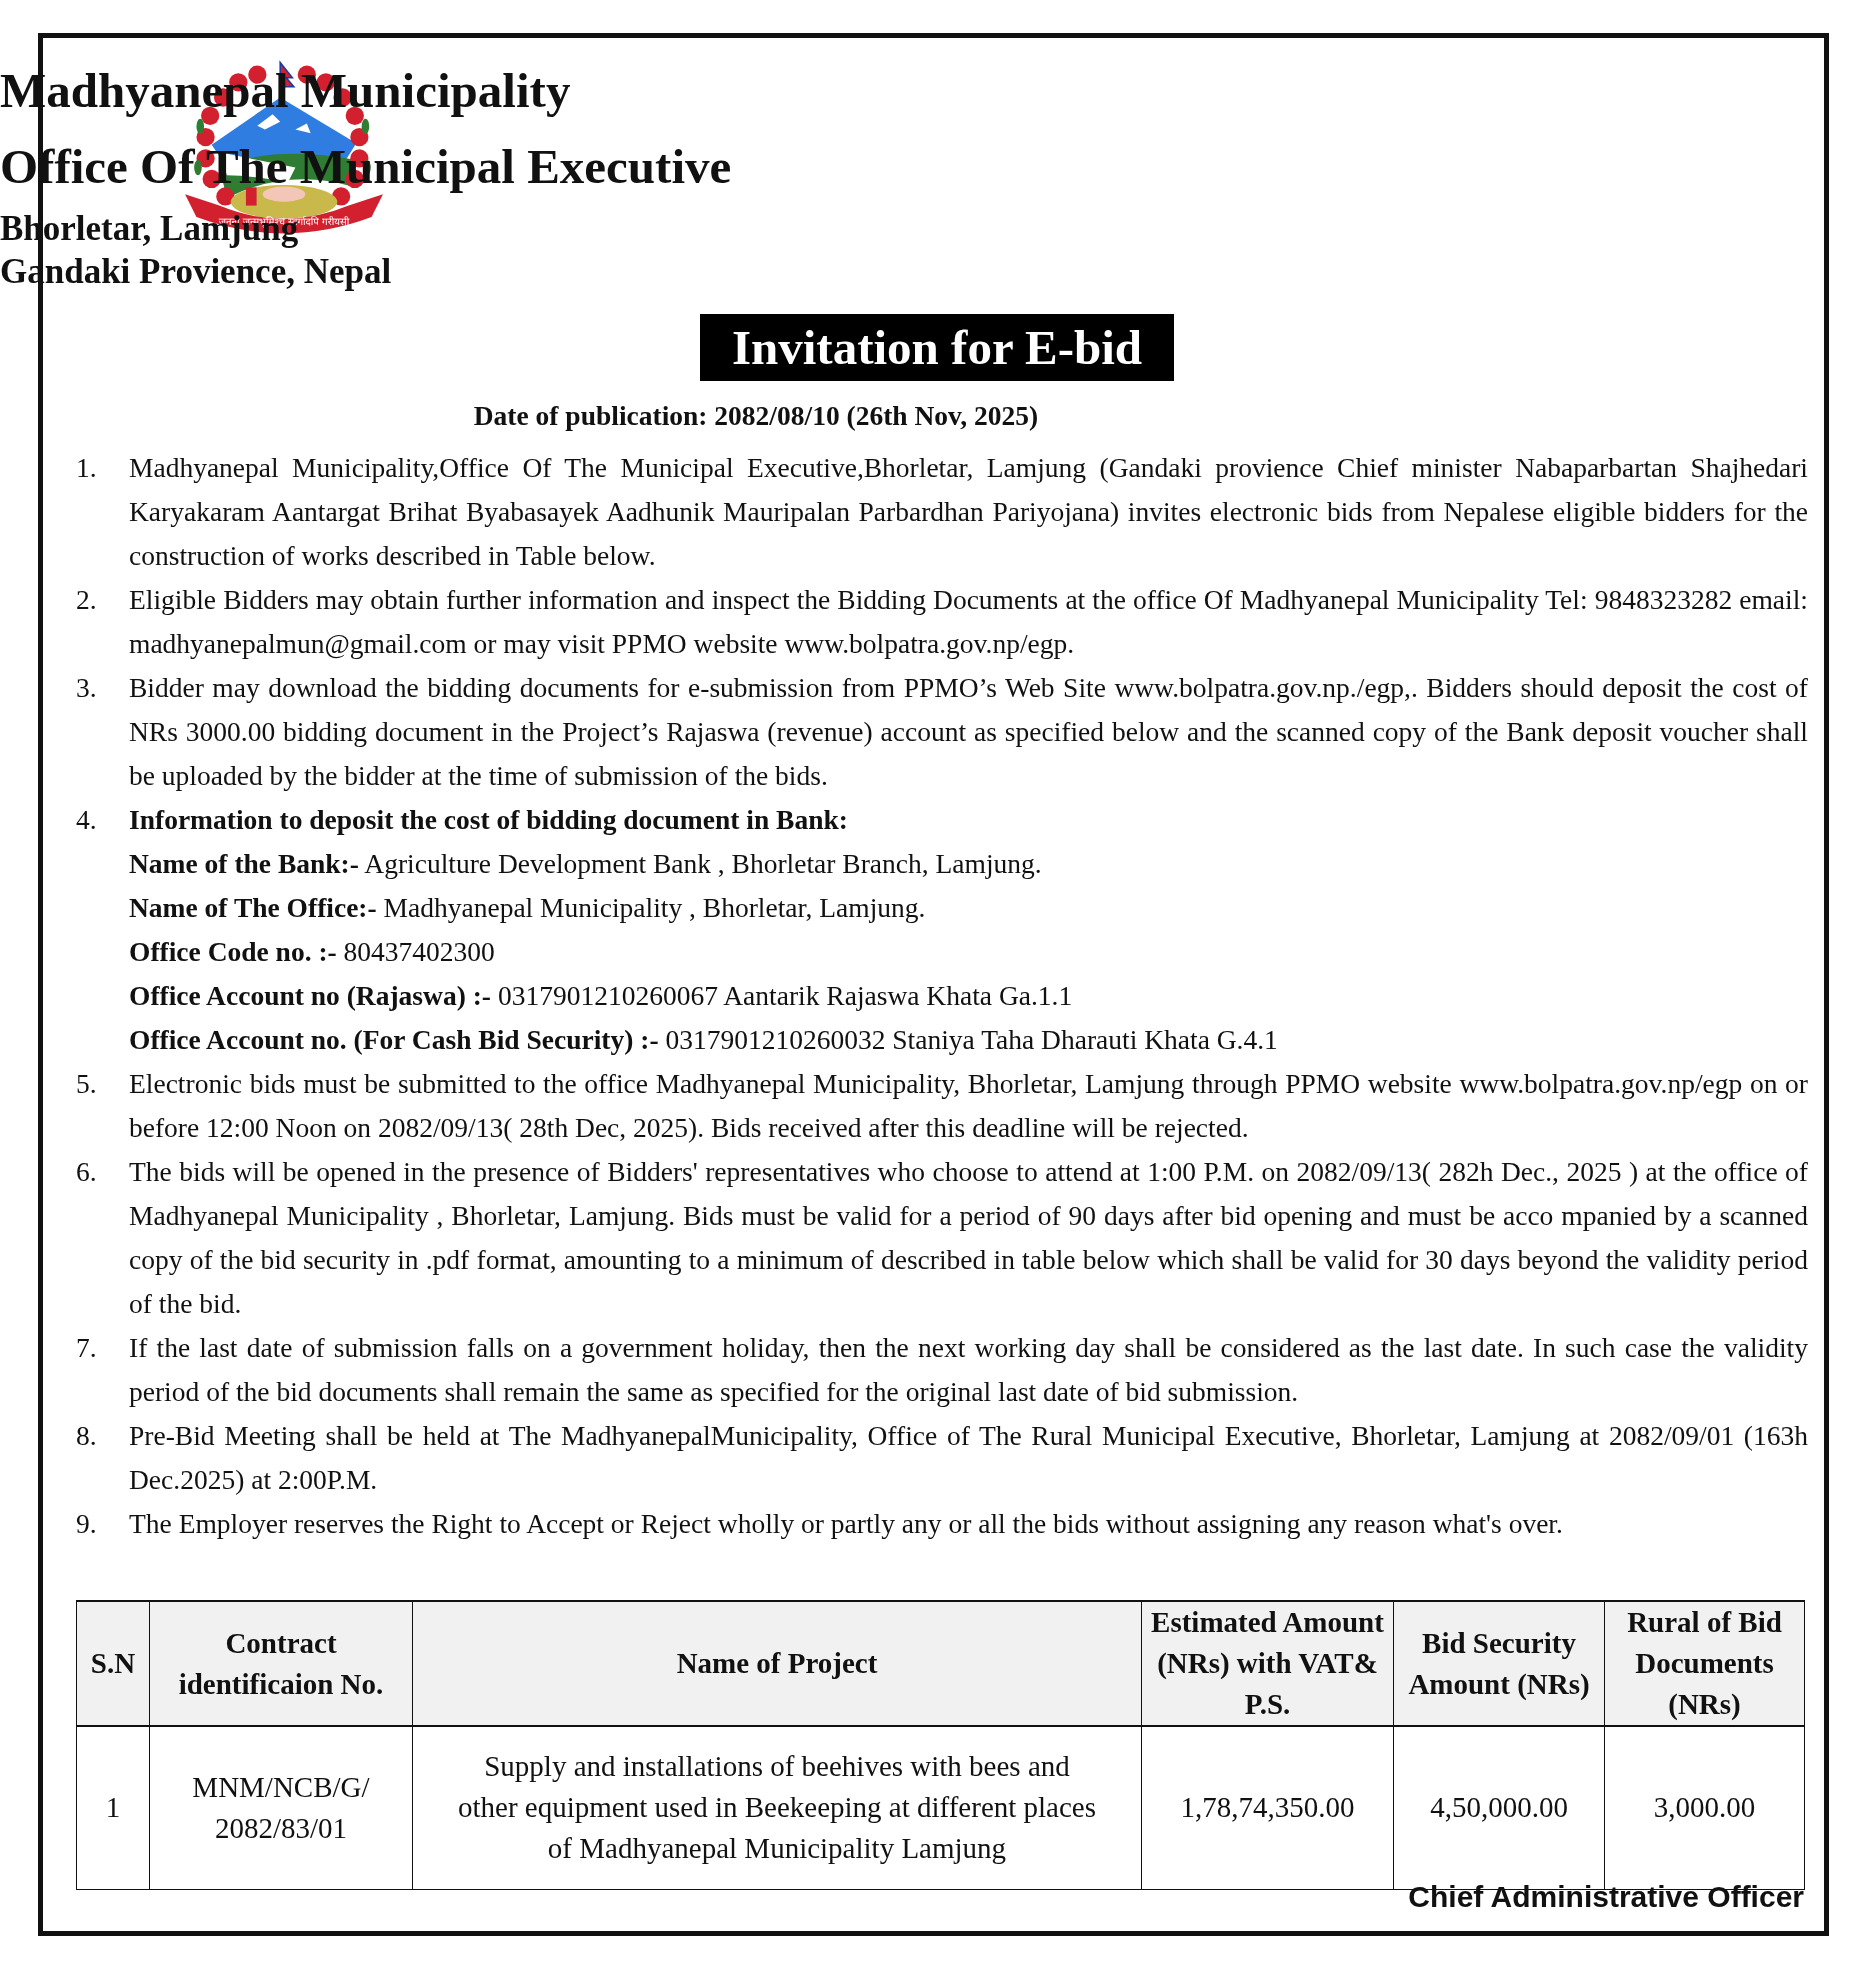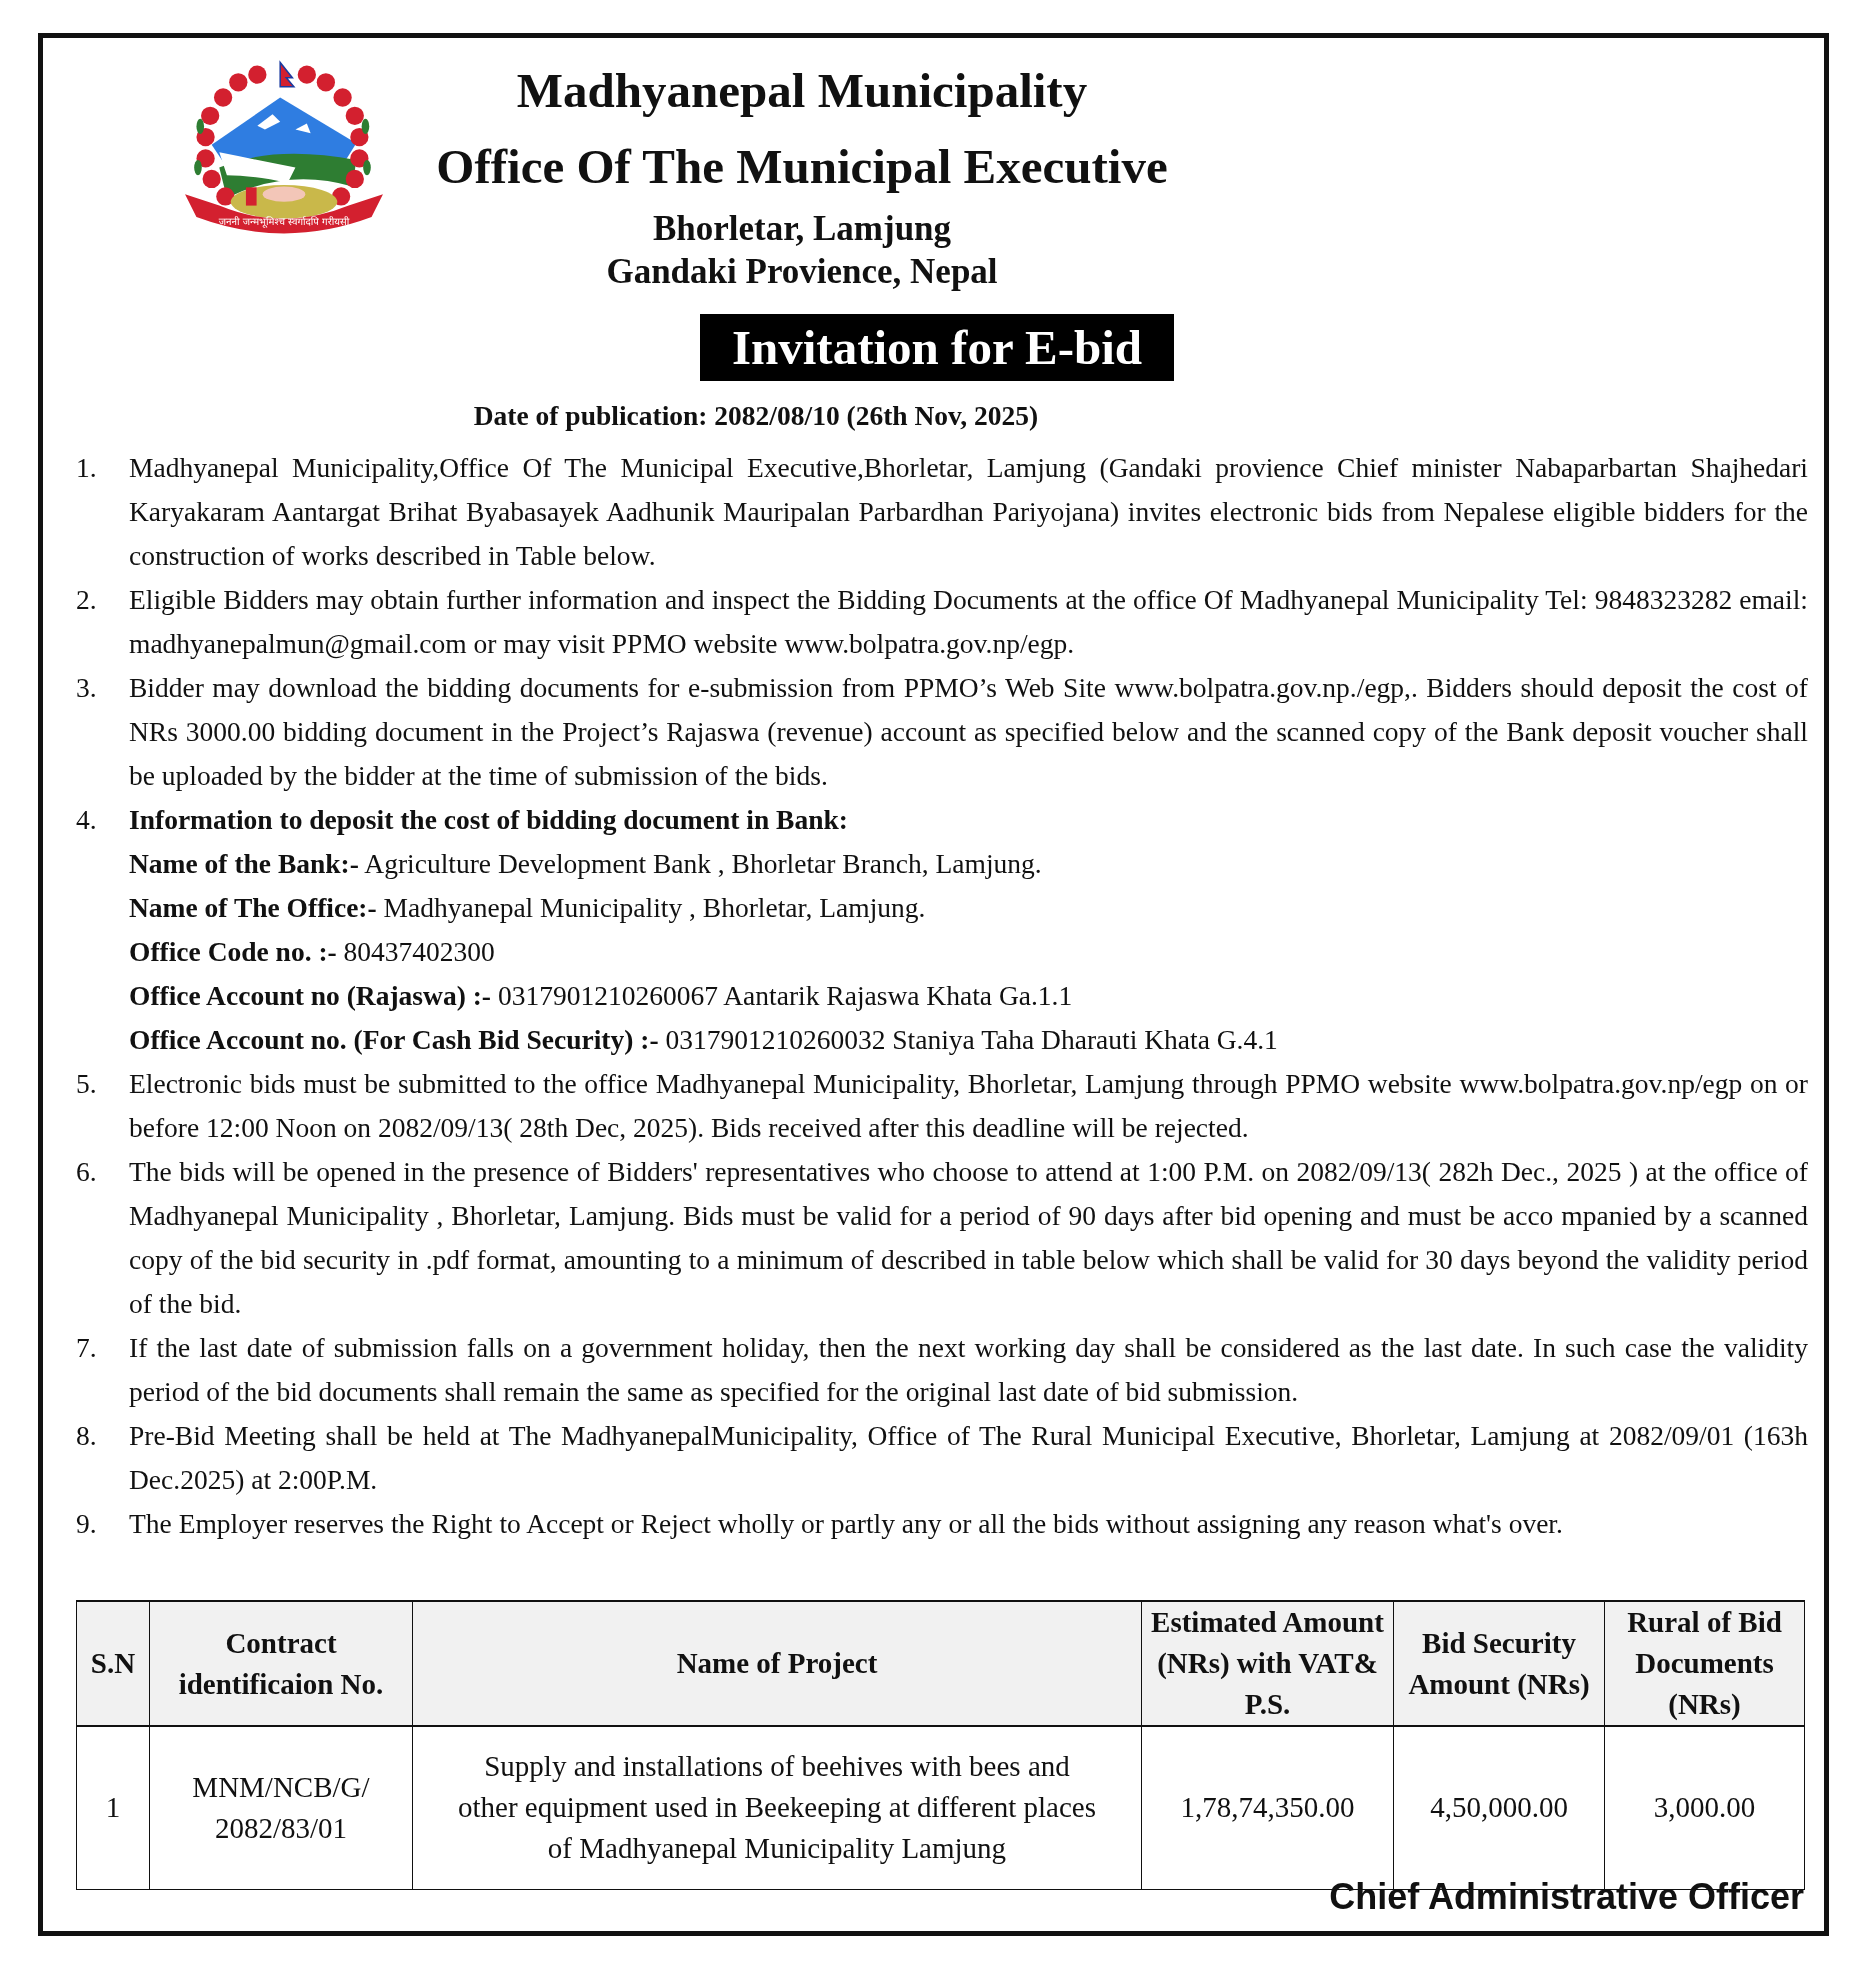--- a/index.html
+++ b/index.html
@@ -1,39 +1,39 @@
 <!DOCTYPE html>
 <html style="font-size:12.2px"><head>
 <meta charset="utf-8">
 <style>
   html, body { margin:0; padding:0; background:#ffffff; }
   body { width:1874px; height:1964px; position:relative; font-family:"Liberation Serif","DejaVu Serif",serif; color:#111; overflow:hidden; }
   .frame { position:absolute; left:38px; top:33px; width:1791px; height:1903px; border:5.3px solid #111; box-sizing:border-box; border-top-width:5.3px; }
   .emblem { position:absolute; left:166px; top:53px; width:236px; height:191px; }
-  .header-title { position:absolute; left:0; width:1604px; text-align:center; font-weight:bold; }
+  .header-title { position:absolute; left:0; width:1604px; font-weight:bold; }
   .h1 { top:60px; font-size:49px; line-height:61px; }
   .h2 { top:136px; font-size:49px; line-height:61px; }
   .h3 { top:206px; font-size:35px; line-height:46px; }
   .h4 { top:249px; font-size:35px; line-height:46px; }
   .banner-wrap { position:absolute; top:314px; left:0; width:1874px; text-align:center; }
   .banner { display:inline-block; background:#000; color:#fff; font-weight:bold; font-size:49px; line-height:67px; padding:0 32px; }
   .pubdate { position:absolute; top:397px; left:0; width:1512px; text-align:center; font-weight:bold; font-size:27.5px; line-height:37px; }
   .points { position:absolute; left:76px; top:446px; width:1732px; font-size:27.5px; line-height:44px; }
   .pt { position:relative; padding-left:53px; text-align:justify; }
   .pt .num { position:absolute; left:0; top:0; }
   .pt .body { display:block; }
   .bank-line { padding-left:53px; }
   b { font-weight:bold; }
   table.bids { position:absolute; left:76px; top:1600px; width:1729px; border-collapse:collapse; font-size:29px; line-height:41px; }
   table.bids th, table.bids td { border:1.5px solid #111; text-align:center; vertical-align:middle; padding:0 7.6px; }
   table.bids thead tr { background:#f1f1f1; height:102px; }
   table.bids thead th { font-weight:bold; border-bottom:2.3px solid #111; }
   table.bids tbody tr { height:163px; }
   table.bids { border-top:2.3px solid #111; }
-  .signature { position:absolute; right:70px; top:1878px; font-family:"Liberation Sans","DejaVu Sans",sans-serif; font-weight:bold; font-size:36px; line-height:38px; }
+  .signature { position:absolute; right:70px; top:1878px; font-family:"Liberation Sans","DejaVu Sans",sans-serif; font-weight:bold; font-size:30px; line-height:38px; }
 </style>
 </head>
 <body>
 
 <div class="frame"></div>
 
 <div class="emblem">
   <svg width="236" height="191" viewBox="0 0 310 250">
 
     <polygon points="60,120 150,58 250,118 230,150 80,150" fill="#2f7de1"></polygon>

